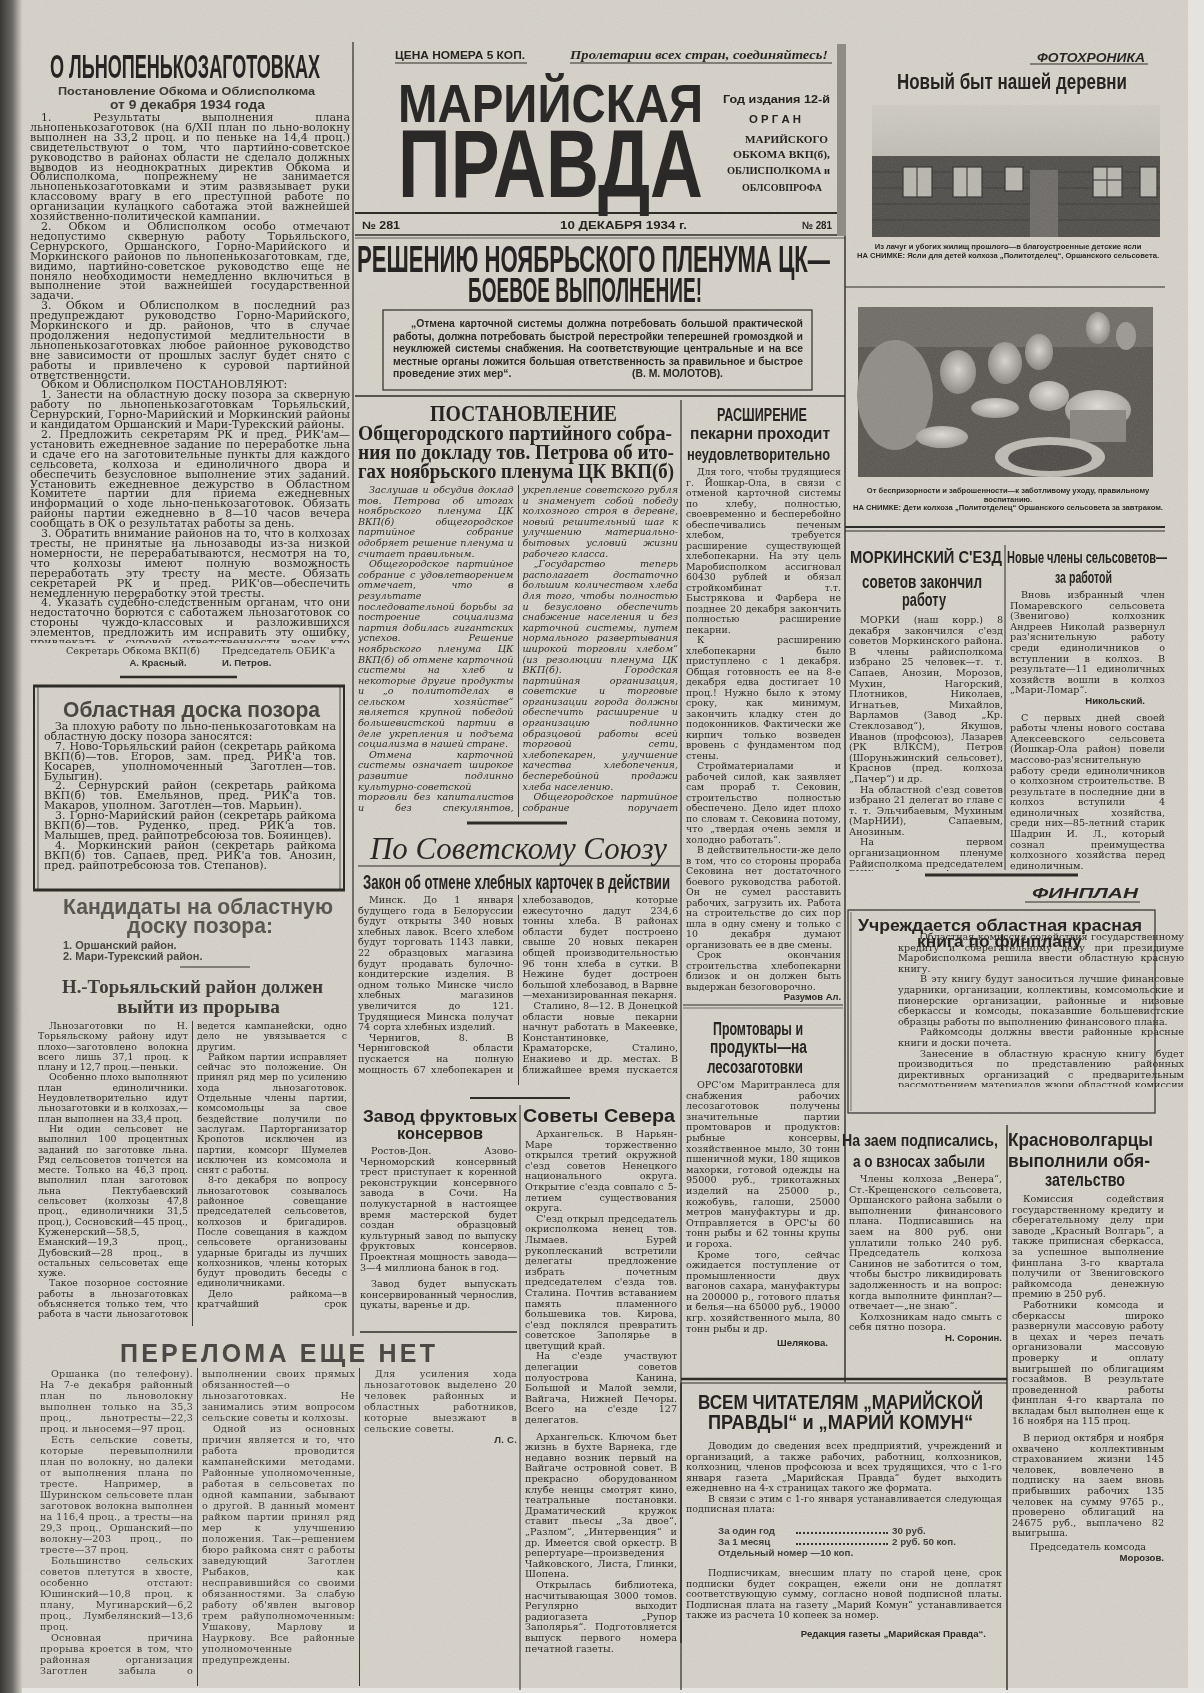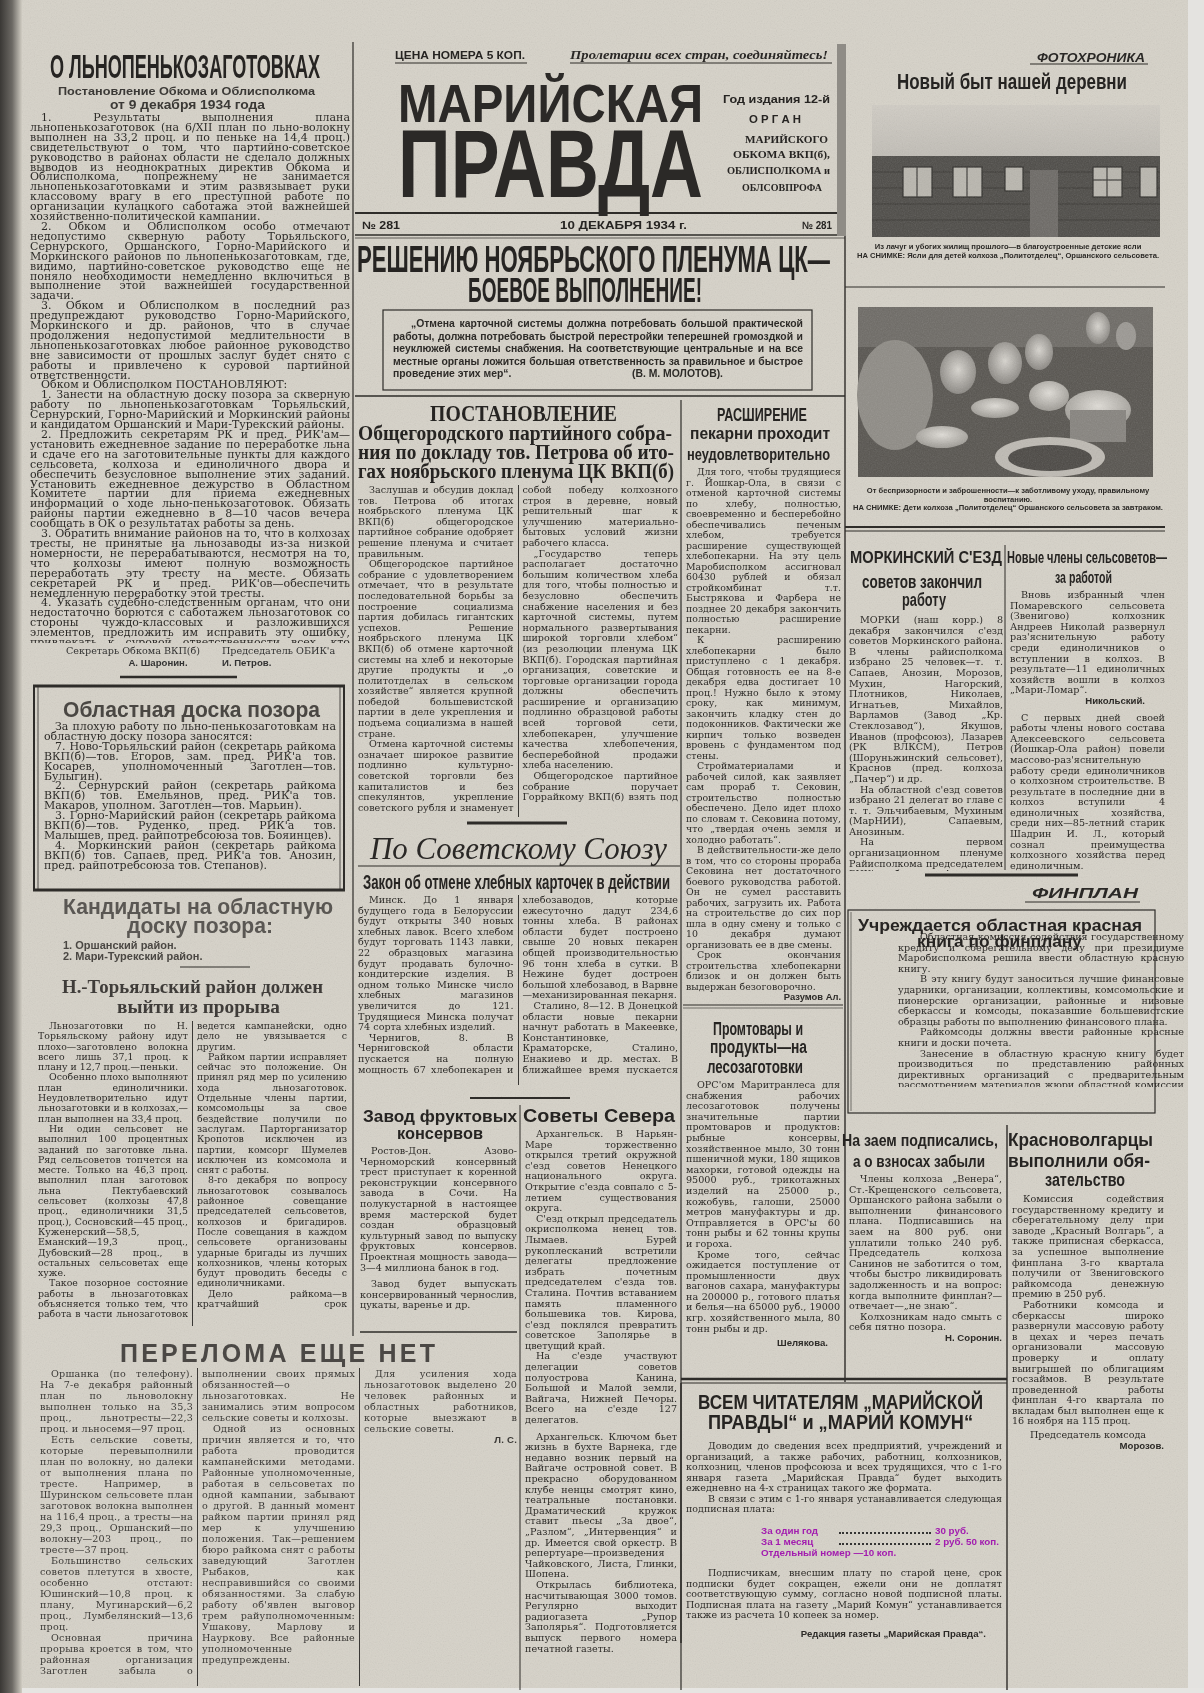--- a/index.html
+++ b/index.html
@@ -218,21 +218,21 @@
   <p>2. Обком и Облисполком особо отмечают недопустимо скверную работу Торьяльского, Сернурского, Оршанского, Горно-Марийского и Моркинского районов по льнопенькозаготовкам, где, видимо, партийно-советское руководство еще не поняло необходимости немедленно включиться в выполнение этой важнейшей государственной задачи.</p>
   <p>3. Обком и Облисполком в последний раз предупреждают руководство Горно-Марийского, Моркинского и др. районов, что в случае продолжения недопустимой медлительности в льнопенькозаготовках любое районное руководство вне зависимости от прошлых заслуг будет снято с работы и привлечено к суровой партийной ответственности.</p>
   <p>Обком и Облисполком ПОСТАНОВЛЯЮТ:</p>
   <p>1. Занести на областную доску позора за скверную работу по льнопенькозаготовкам Торьяльский, Сернурский, Горно-Марийский и Моркинский районы и кандидатом Оршанский и Мари-Турекский районы.</p>
   <p>2. Предложить секретарям РК и пред. РИК'ам—установить ежедневное задание по переработке льна и сдаче его на заготовительные пункты для каждого сельсовета, колхоза и единоличного двора и обеспечить безусловное выполнение этих заданий. Установить ежедневное дежурство в Областном Комитете партии для приема ежедневных информаций о ходе льно-пенькозаготовок. Обязать районы партии ежедневно в 8—10 часов вечера сообщать в ОК о результатах работы за день.</p>
   <p>3. Обратить внимание районов на то, что в колхозах тресты, не принятые на льнозаводы из-за низкой номерности, не перерабатываются, несмотря на то, что колхозы имеют полную возможность переработать эту тресту на месте. Обязать секретарей РК и пред. РИК'ов—обеспечить немедленную переработку этой тресты.</p>
   <p>4. Указать судебно-следственным органам, что они недостаточно борются с саботажем льнозаготовок со стороны чуждо-классовых и разложившихся элементов, предложить им исправить эту ошибку, привлекать к суровой ответственности всех, кто нарушает незыблемость контрактационного договора.</p>
 </div>
 <div class="sigblock" style="left:58px;top:645px;width:150px;text-align:center;">
   <div>Секретарь Обкома ВКП(б)</div>
-  <div class="nm" style="padding-left:50px;">А. Шаронин.</div>
+  <div class="nm" style="padding-left:50px;">А. Красный.</div>
 </div>
 <div class="sigblock" style="left:222px;top:645px;width:122px;text-align:left;">
   <div>Председатель ОБИК'а</div>
   <div class="nm">И. Петров.</div>
 </div>
 
 <div class="txt small" style="left:44px;top:722px;width:292px;height:162px;">
   <p>За плохую работу по льно-пенькозаготовкам на областную доску позора заносятся:</p>
   <p>7. Ново-Торьяльский район (секретарь райкома ВКП(б)—тов. Егоров, зам. пред. РИК'а тов. Косарев, уполномоченный Заготлен—тов. Булыгин).</p>
   <p>2. Сернурский район (секретарь райкома ВКП(б) тов. Емельянов, пред. РИК'а тов. Макаров, уполном. Заготлен—тов. Марьин).</p>
@@ -253,21 +253,21 @@
   <p>8-го декабря по вопросу льнозаготовок созывалось районное совещание председателей сельсоветов, колхозов и бригадиров. После совещания в каждом сельсовете организованы ударные бригады из лучших колхозников, члены которых будут проводить беседы с единоличниками.</p>
   <p>Дело райкома—в кратчайший срок решительно ликвидировать прорыв.</p>
 
 </div>
 
 <div class="txt" style="left:393px;top:318px;width:410px;height:70px;font-family:'Liberation Sans',sans-serif;font-weight:bold;font-size:10.4px;line-height:12.6px;">
   <p style="text-indent:18px;">„Отмена карточной системы должна потребовать большой практической работы, должна потребовать быстрой перестройки теперешней громоздкой и неуклюжей системы снабжения. На соответствующие центральные и на все местные органы ложится большая ответственность за правильное и быстрое проведение этих мер“.</p>
   <p style="text-align:right;text-indent:0;margin-top:-12.6px;padding-right:80px;">(В. М. МОЛОТОВ).</p>
 </div>
 
-<div class="txt cols2" style="left:358px;top:485px;width:320px;height:332px;">
+<div class="txt cols2" style="left:358px;top:485px;width:320px;height:332px;font-style:italic;">
   <p>Заслушав и обсудив доклад тов. Петрова об итогах ноябрьского пленума ЦК ВКП(б) общегородское партийное собрание одобряет решение пленума и считает правильным.</p>
   <p>Общегородское партийное собрание с удовлетворением отмечает, что в результате последовательной борьбы за построение социализма партия добилась гигантских успехов. Решение ноябрьского пленума ЦК ВКП(б) об отмене карточной системы на хлеб и некоторые другие продукты и „о политотделах в сельском хозяйстве“ является крупной победой большевистской партии в деле укрепления и подъема социализма в нашей стране.</p>
   <p>Отмена карточной системы означает широкое развитие подлинно культурно-советской торговли без капиталистов и без спекулянтов, укрепление советского рубля и знаменует собой победу колхозного строя в деревне, новый решительный шаг к улучшению материально-бытовых условий жизни рабочего класса.</p>
   <p>„Государство теперь располагает достаточно большим количеством хлеба для того, чтобы полностью и безусловно обеспечить снабжение населения и без карточной системы, путем нормального развертывания широкой торговли хлебом“ (из резолюции пленума ЦК ВКП(б). Городская партийная организация, советские и торговые организации города должны обеспечить расширение и организацию подлинно образцовой работы всей торговой сети, хлебопекарен, улучшение качества хлебопечения, бесперебойной продажи хлеба населению.</p>
   <p>Общегородское партийное собрание поручает Горрайкому ВКП(б) взять под особый контроль всю эту работу.</p>
 </div>
 
 <div class="txt" style="left:686px;top:467px;width:155px;height:535px;font-size:9.4px;line-height:10.5px;">
   <p>Для того, чтобы трудящиеся г. Йошкар-Ола, в связи с отменой карточной системы по хлебу, полностью, своевременно и бесперебойно обеспечивались печеным хлебом, требуется расширение существующей хлебопекарни. На эту цель Маробисполком ассигновал 60430 рублей и обязал стройкомбинат т.т. Быстрякова и Фарбера не позднее 20 декабря закончить полностью расширение пекарни.</p>
   <p>К расширению хлебопекарни было приступлено с 1 декабря. Общая готовность ее на 8-е декабря едва достигает 10 проц.! Нужно было к этому сроку, как минимум, закончить кладку стен до подоконников. Фактически же кирпич только возведен вровень с фундаментом под стены.</p>
@@ -309,21 +309,21 @@
   <p>Основная причина прорыва кроется в том, что районная организация Заготлен забыла о выполнении своих прямых обязанностей—о льнозаготовках. Не занимались этим вопросом сельские советы и колхозы.</p>
   <p>Одной из основных причин является и то, что работа проводится кампанейскими методами. Районные уполномоченные, работая в сельсоветах по одной кампании, забывают о другой. В данный момент райком партии принял ряд мер к улучшению положения. Так—решением бюро райкома снят с работы заведующий Заготлен Рыбаков, как несправившийся со своими обязанностями. За слабую работу об'явлен выговор трем райуполномоченным: Ушакову, Марлову и Науркову. Все районные уполномоченные предупреждены.</p>
   <p>Для усиления хода льнозаготовок выделено 20 человек районных и областных работников, которые выезжают в сельские советы.</p>
   <p class="sig">Л. С.</p>
 </div>
 
 <div class="txt" style="left:686px;top:1441px;width:316px;height:82px;font-size:9.5px;line-height:10.5px;">
   <p style="text-indent:22px;">Доводим до сведения всех предприятий, учреждений и организаций, а также рабочих, работниц, колхозников, колхозниц, членов профсоюза и всех трудящихся, что с 1-го января газета „Марийская Правда“ будет выходить ежедневно на 4-х страницах такого же формата.</p>
   <p style="text-indent:22px;">В связи с этим с 1-го января устанавливается следующая подписная плата:</p>
 </div>
-<div style="position:absolute;z-index:2;left:761px;top:1526px;width:260px;color:#a21caf;">
+<div style="position:absolute;z-index:2;left:718px;top:1526px;width:260px;color:#404040;">
   <div class="price-row">
     <span class="lbl">За один год</span>
     <span class="dots"></span>
     <span>30 руб.</span>
   </div>
   <div class="price-row">
     <span class="lbl">За 1 месяц</span>
     <span class="dots"></span>
     <span>2 руб. 50 коп.</span>
   </div>
@@ -370,15 +370,16 @@
 
 <div class="txt" style="left:849px;top:1174px;width:153px;height:200px;">
   <p>Члены колхоза „Венера“, Ст.-Крещенского сельсовета, Оршанского района забыли о выполнении финансового плана. Подписавшись на заем на 800 руб. они уплатили только 240 руб. Председатель колхоза Санинов не заботится о том, чтобы быстро ликвидировать задолженность и на вопрос: когда выполните финплан?—отвечает—„не знаю“.</p>
   <p>Колхозникам надо смыть с себя пятно позора.</p>
   <p class="sig">Н. Соронин.</p>
 </div>
 
 <div class="txt" style="left:1012px;top:1194px;width:152px;height:492px;">
   <p>Комиссия содействия государственному кредиту и сберегательному делу при заводе „Красный Волгарь“, а также приписная сберкасса, за успешное выполнение финплана 3-го квартала получили от Звениговского райкомсода денежную премию в 250 руб.</p>
   <p>Работники комсода и сберкассы широко развернули массовую работу в цехах и через печать организовали массовую проверку и оплату выигрышей по облигациям госзаймов. В результате проведенной работы финплан 4-го квартала по вкладам был выполнен еще к 16 ноября на 115 проц.</p>
+  <p style="margin-top:6px;">В период октября и ноября охвачено коллективным страхованием жизни 145 человек, вовлечено в подписку на заем вновь прибывших рабочих 135 человек на сумму 9765 р., проверено облигаций на 24675 руб., выплачено 82 выигрыша.</p>
   <p class="center" style="font-weight:normal;margin-top:3px;">Председатель комсода</p>
   <p class="sig">Морозов.</p>
 </div>
 
 </body></html>

